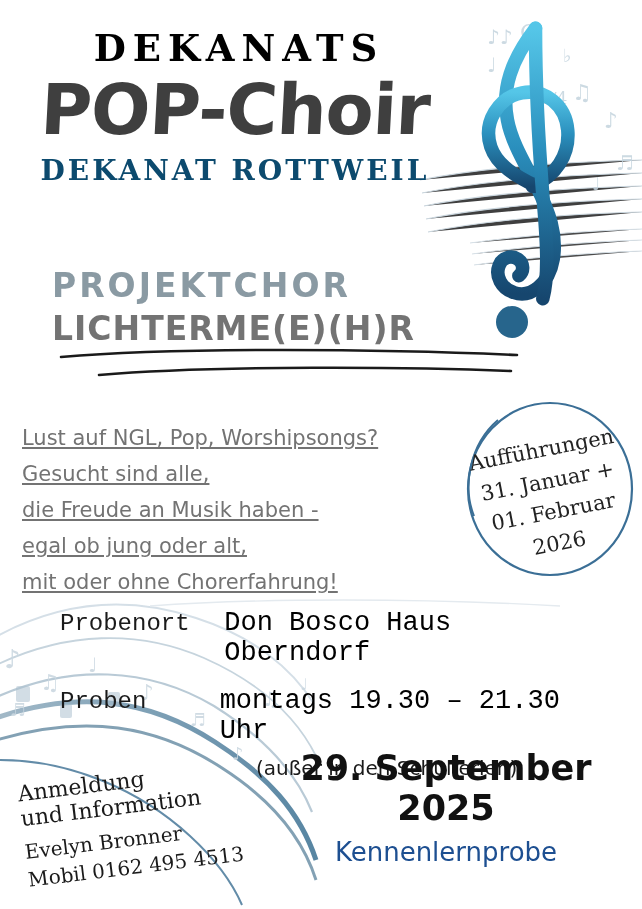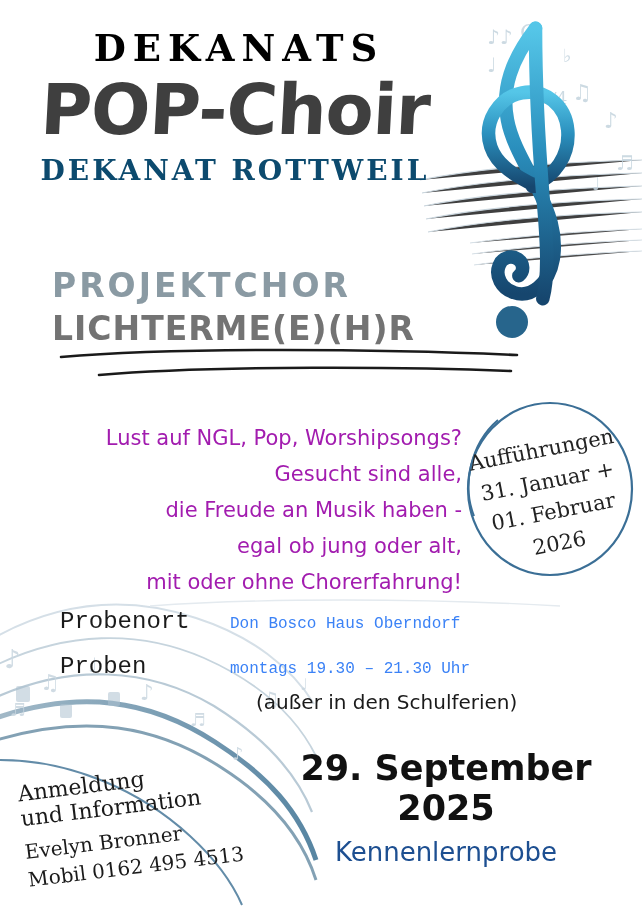--- a/index.html
+++ b/index.html
@@ -91,25 +91,26 @@
     top: 345px;
     left: 55px;
   }
 
   
   .body-text {
     position: absolute;
     top: 420px;
     left: 22px;
     width: 440px;
-    text-align: right;
-    color: #a21caf;
+    text-align: left;
+    color: #737373;
     font-family: "DejaVu Sans", sans-serif;
     font-size: 21px;
     line-height: 1.72;
+    text-decoration: underline;
   }
 
   
   .auffuehrungen {
     position: absolute;
     top: 396px;
     left: 462px;
     width: 175px;
     height: 190px;
   }
@@ -140,22 +141,22 @@
     align-items: baseline;
     margin-bottom: 10px;
     font-family: Liberation Mono, monospace;
   }
   .detail-label {
     width: 170px;
     font-size: 24px;
     color: #1a1a1a;
   }
   .detail-value {
-    font-size: 16px;
-    color: #3b82f6;
+    font-size: 27px;
+    color: #000000;
   }
   .detail-note {
     margin-top: 2px;
     margin-left: 196px;
     font-size: 20px;
     color: #1a1a1a;
   }
 
   
   .date-block {

